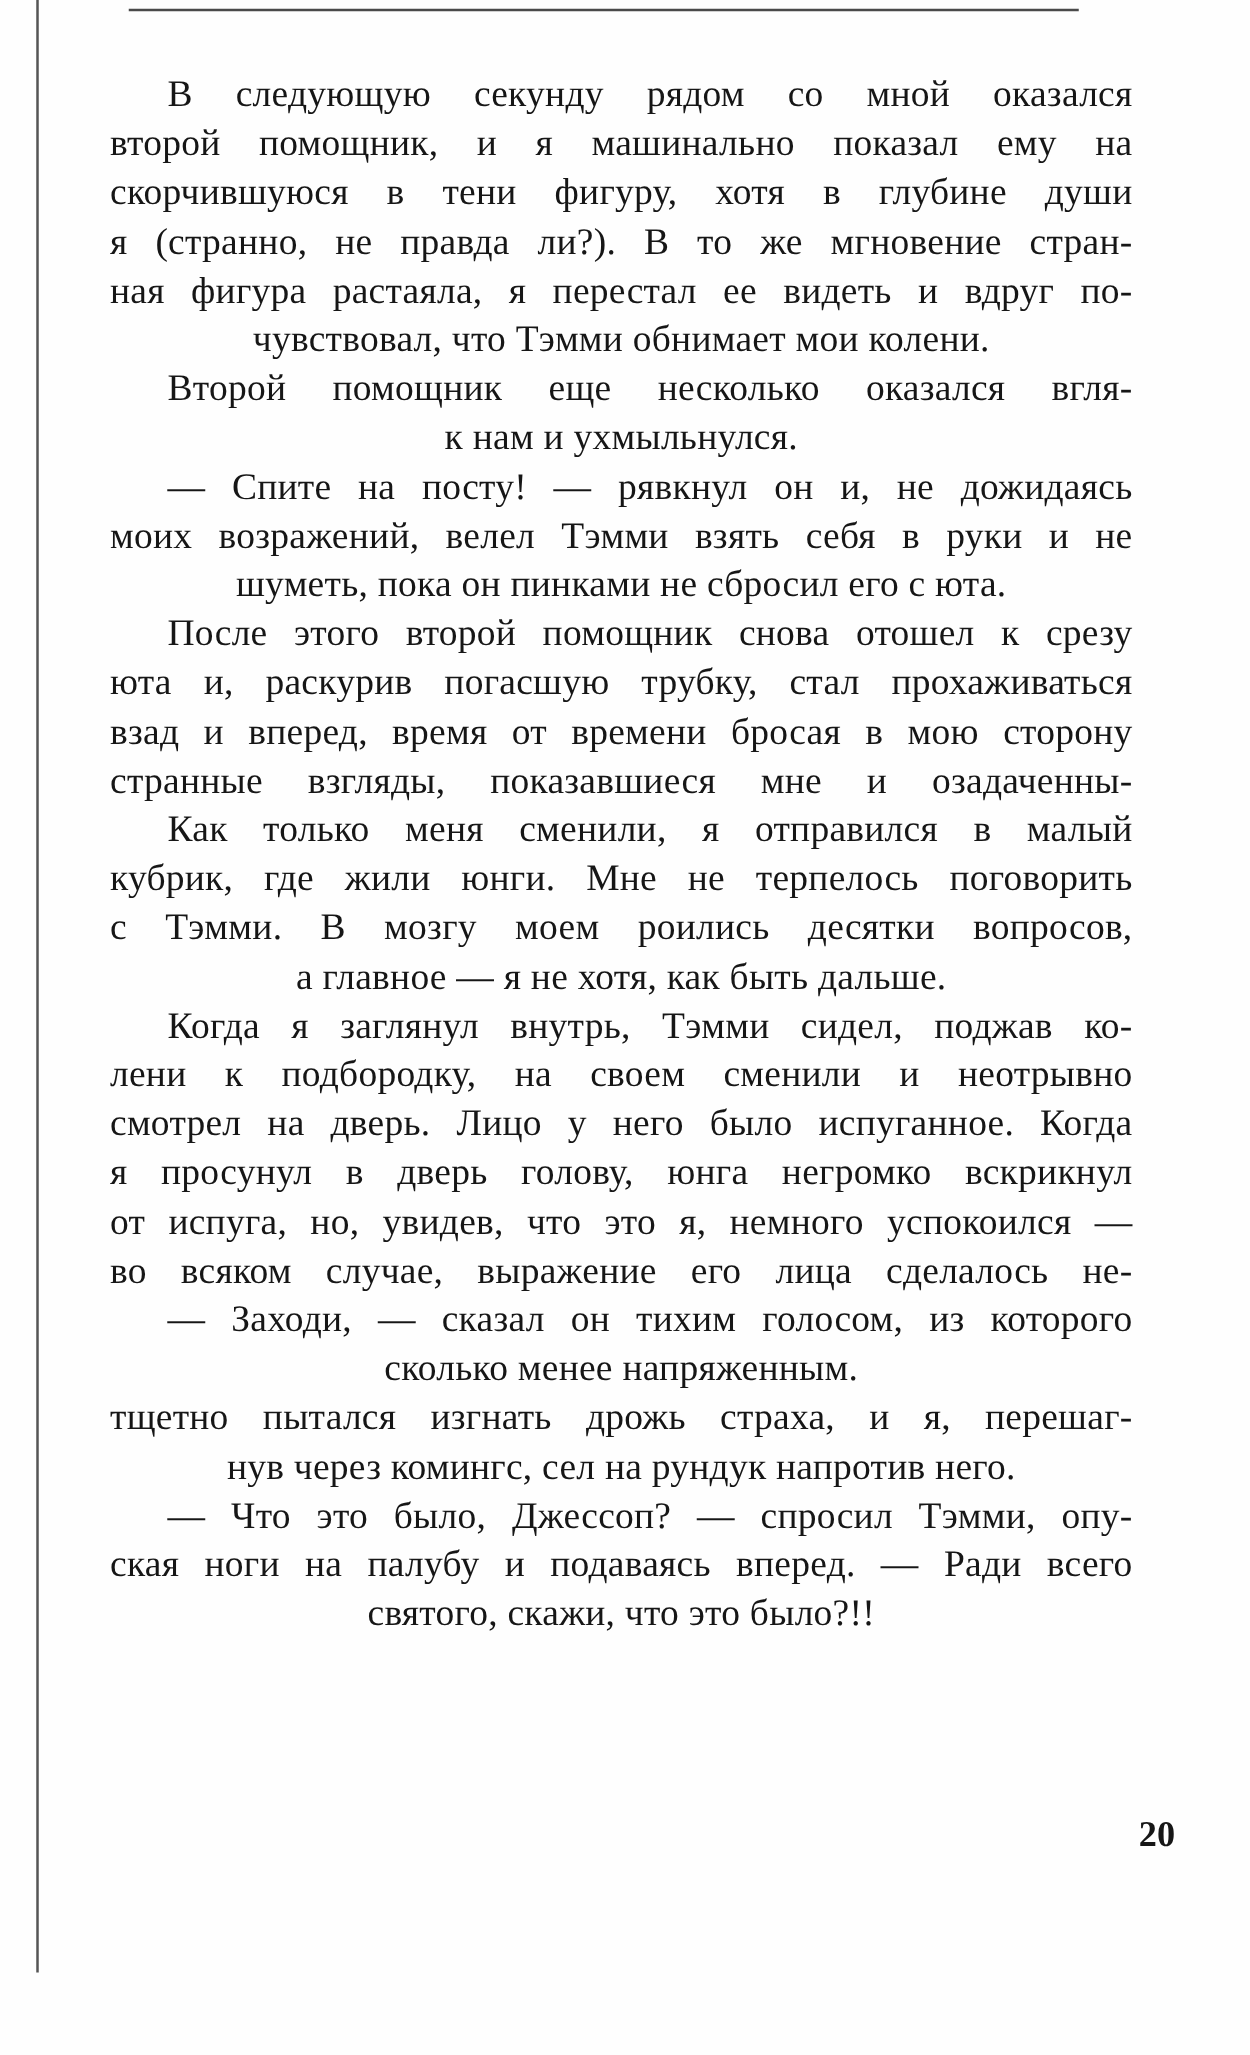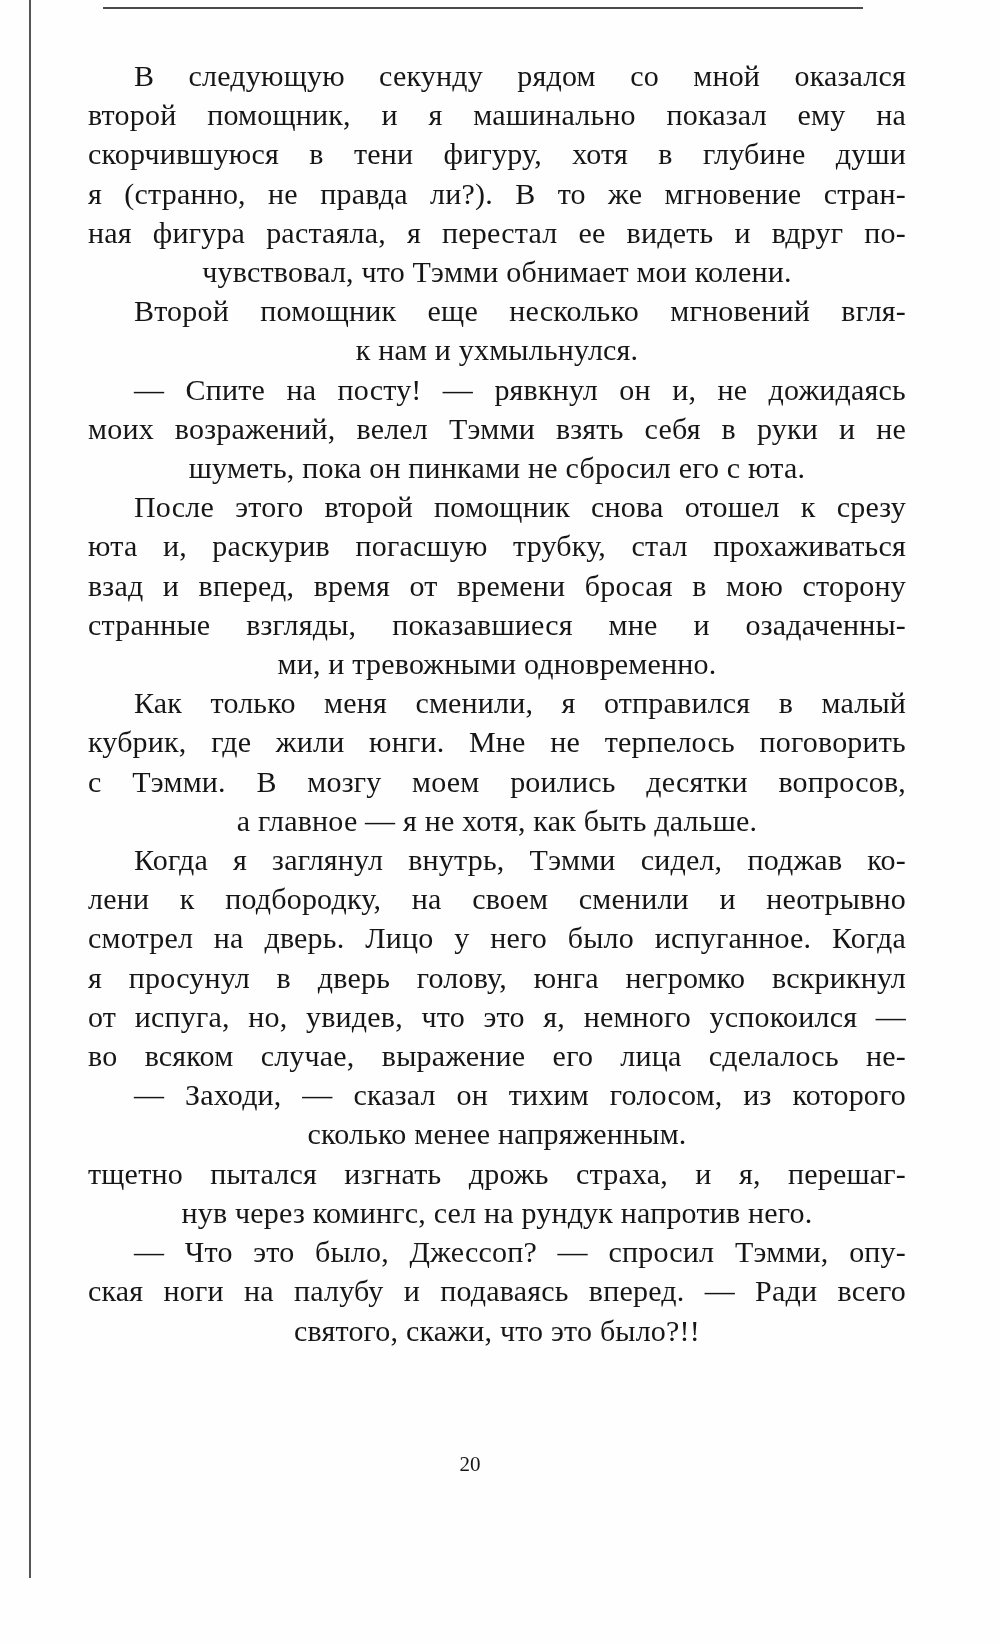--- a/index.html
+++ b/index.html
@@ -52,47 +52,47 @@
     text-align-last: justify;
   }
   .line.indent {
     text-indent: 46px;
   }
   .page-number {
     position: absolute;
     top: 1452px;
     left: 0;
     width: 940px;
-    text-align: center;
-    font-size: 21px;
+    text-align: right;
+    font-size: 29px;
+    font-weight: bold;
   }
 </style>
 </head>
 <body>
 
 <div class="page">
   <div class="frame-top"></div>
   <div class="frame-left"></div>
   <div class="text-block">
       <div class="line indent just">В следующую секунду рядом со мной оказался</div>
       <div class="line just">второй помощник, и я машинально показал ему на</div>
       <div class="line just">скорчившуюся в тени фигуру, хотя в глубине души</div>
       <div class="line just">я (странно, не правда ли?). В то же мгновение стран-</div>
       <div class="line just">ная фигура растаяла, я перестал ее видеть и вдруг по-</div>
       <div class="line">чувствовал, что Тэмми обнимает мои колени.</div>
-      <div class="line indent just">Второй помощник еще несколько мгновений вгля-</div>
+      <div class="line indent just">Второй помощник еще несколько оказался вгля-</div>
       <div class="line">к нам и ухмыльнулся.</div>
       <div class="line indent just">— Спите на посту! — рявкнул он и, не дожидаясь</div>
       <div class="line just">моих возражений, велел Тэмми взять себя в руки и не</div>
       <div class="line">шуметь, пока он пинками не сбросил его с юта.</div>
       <div class="line indent just">После этого второй помощник снова отошел к срезу</div>
       <div class="line just">юта и, раскурив погасшую трубку, стал прохаживаться</div>
       <div class="line just">взад и вперед, время от времени бросая в мою сторону</div>
       <div class="line just">странные взгляды, показавшиеся мне и озадаченны-</div>
-      <div class="line">ми, и тревожными одновременно.</div>
       <div class="line indent just">Как только меня сменили, я отправился в малый</div>
       <div class="line just">кубрик, где жили юнги. Мне не терпелось поговорить</div>
       <div class="line just">с Тэмми. В мозгу моем роились десятки вопросов,</div>
       <div class="line">а главное — я не хотя, как быть дальше.</div>
       <div class="line indent just">Когда я заглянул внутрь, Тэмми сидел, поджав ко-</div>
       <div class="line just">лени к подбородку, на своем сменили и неотрывно</div>
       <div class="line just">смотрел на дверь. Лицо у него было испуганное. Когда</div>
       <div class="line just">я просунул в дверь голову, юнга негромко вскрикнул</div>
       <div class="line just">от испуга, но, увидев, что это я, немного успокоился —</div>
       <div class="line just">во всяком случае, выражение его лица сделалось не-</div>

